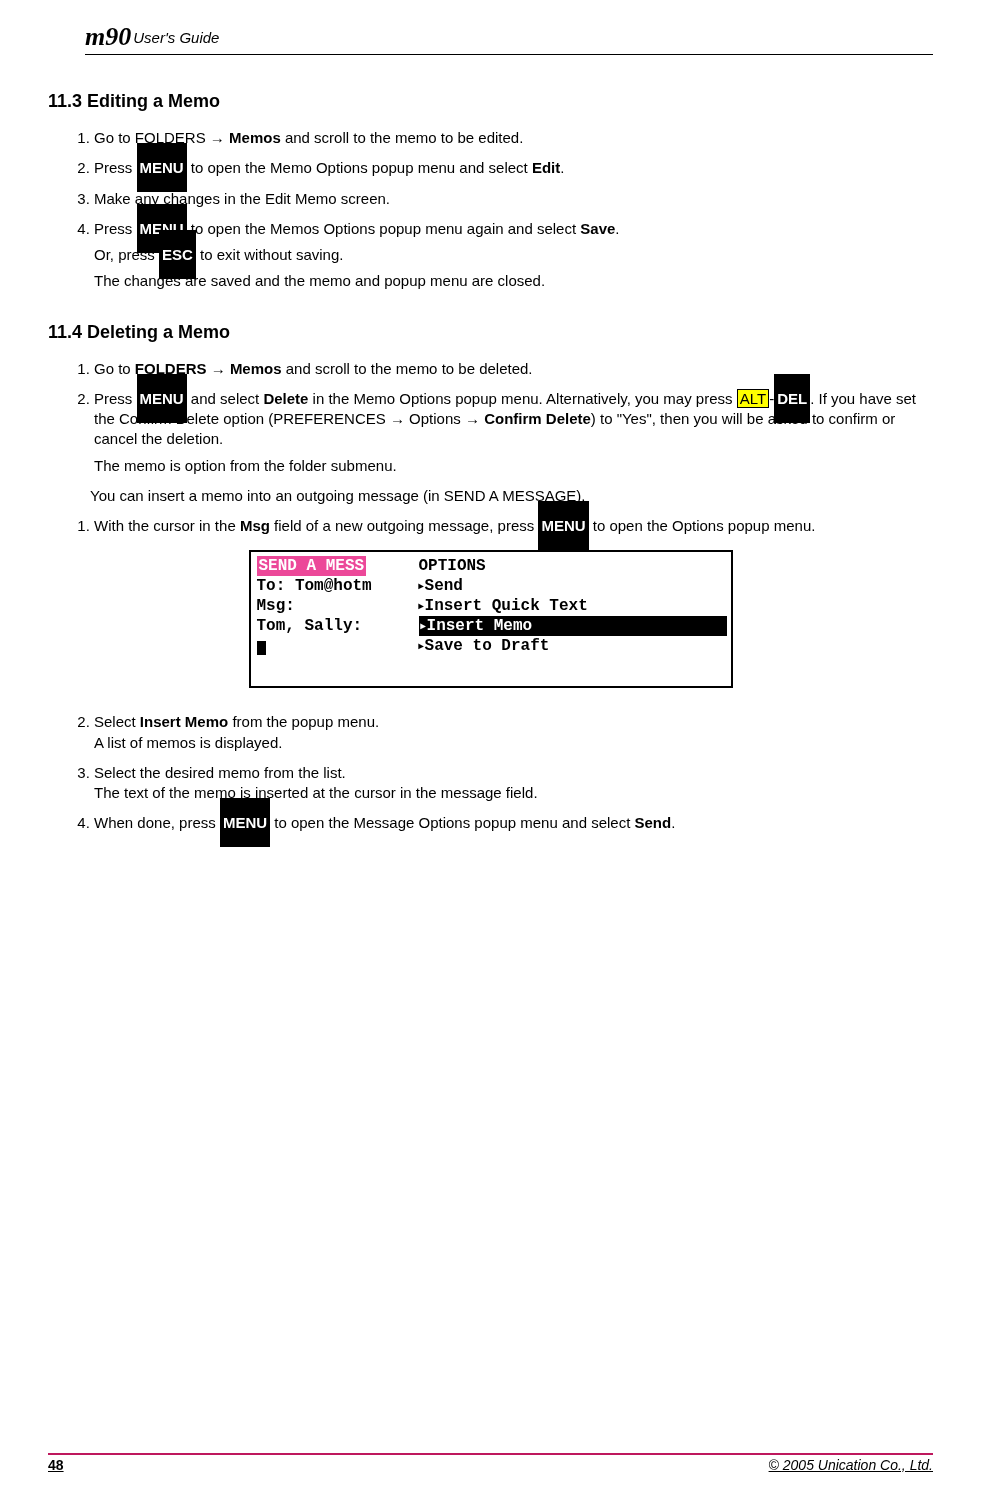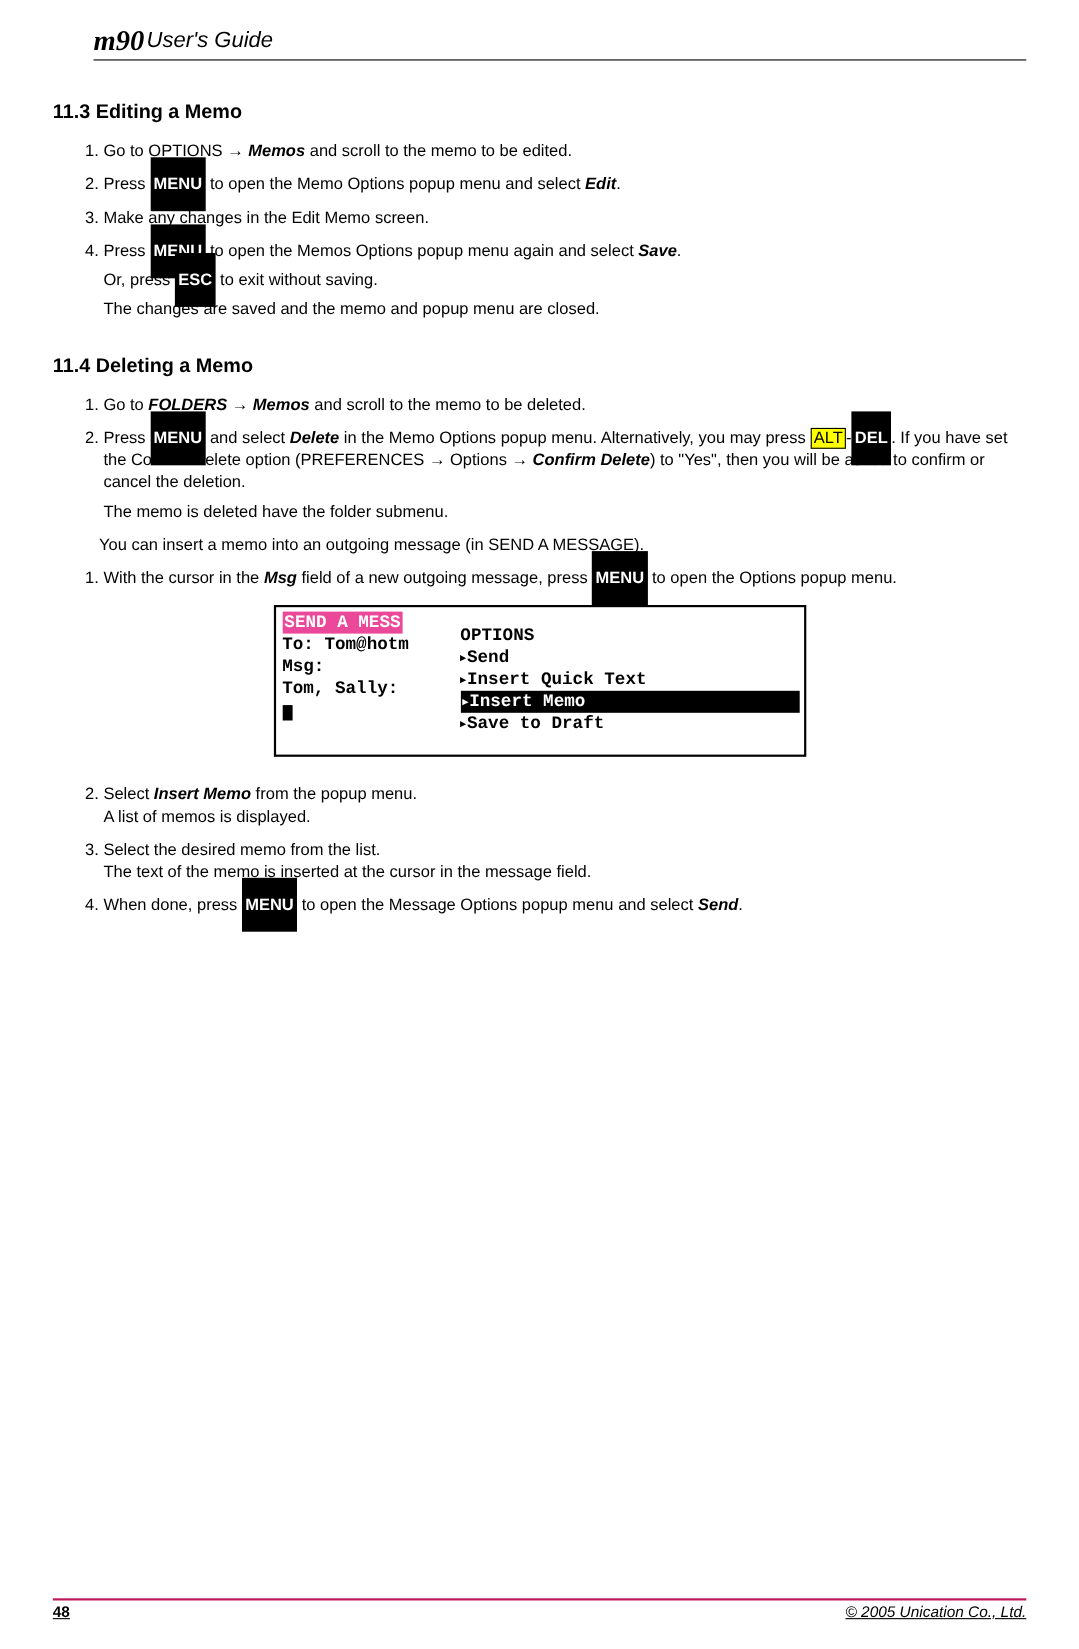--- a/index.html
+++ b/index.html
@@ -26,21 +26,21 @@
     margin-left: 37px;
   }
   .logo {
     font-family: "Brush Script MT", cursive;
     font-size: 26px;
     font-style: italic;
     font-weight: bold;
   }
   .guide {
     font-style: italic;
-    font-size: 20px;
+    font-size: 15px;
     margin-left: 2px;
   }
   h2.section {
     font-size: 18px;
     font-weight: bold;
     margin-top: 30px;
     margin-bottom: 16px;
   }
   h2.section.first {
     margin-top: 36px;
@@ -83,21 +83,21 @@
     margin: 14px auto 24px auto;
     display: flex;
   }
   .screenbox .left {
     width: 162px;
     padding: 4px 4px 30px 6px;
     box-sizing: border-box;
   }
   .screenbox .right {
     flex: 1;
-    padding: 16px 4px 4px 6px;
+    padding: 4px 4px 4px 6px;
     box-sizing: border-box;
   }
   .inv {
     background: #ec4899;
     color: #fff;
     padding: 0 2px;
     display: inline-block;
   }
   .inv-row {
     background: #000;
@@ -131,35 +131,35 @@
     right: 48px;
     border-top: 2px solid #be185d;
     display: flex;
     justify-content: space-between;
     font-size: 14px;
     padding-top: 2px;
     text-decoration: underline;
   }
   .footer .pnum { font-weight: bold; }
   .footer .copy { font-style: italic; }
-  b { font-weight: bold; font-style: italic; }
+  b { font-weight: bold; }
 </style>
 </head>
 <body>
 <div class="page">
 
 <div class="header">
   <span class="logo">m90</span>
   <span class="guide">User's Guide</span>
 </div>
 
 <h2 class="section first">11.3  Editing a Memo</h2>
 <ol class="steps">
   <li>
-    <span>Go to OPTIONS → </span><b>Memos</b><span> and scroll to the memo to be edited.</span>
+    <span>Go to FOLDERS → </span><b>Memos</b><span> and scroll to the memo to be edited.</span>
   </li>
   <li>
     <span>Press </span><span class="key">MENU</span><span> to open the Memo Options popup menu and select </span><b>Edit</b><span>.</span>
   </li>
   <li>
     <span>Make any changes in the Edit Memo screen.</span>
   </li>
   <li>
     <span>Press </span><span class="key">MENU</span><span> to open the Memos Options popup menu again and select </span><b>Save</b><span>.</span>
     <div class="sub">
@@ -169,21 +169,21 @@
   </li>
 </ol>
 
 <h2 class="section">11.4  Deleting a Memo</h2>
 <ol class="steps">
   <li>
     <span>Go to </span><b>FOLDERS</b><span> → </span><b>Memos</b><span> and scroll to the memo to be deleted.</span>
   </li>
   <li>
     <span>Press </span><span class="key">MENU</span><span> and select </span><b>Delete</b><span> in the Memo Options popup menu. Alternatively, you may press </span><span class="key-alt">ALT</span><span>-</span><span class="key">DEL</span><span>. If you have set the Confirm Delete option (PREFERENCES → Options → </span><b>Confirm Delete</b><span>) to "Yes", then you will be asked to confirm or cancel the deletion.</span>
-    <div class="sub">The memo is deleted have the folder submenu.</div>
+    <div class="sub">The memo is option from the folder submenu.</div>
   </li>
 </ol>
 
 <div class="intro">You can insert a memo into an outgoing message (in SEND A MESSAGE).</div>
 <ol class="steps">
   <li>
     <span>With the cursor in the </span><b>Msg</b><span> field of a new outgoing message, press </span><span class="key">MENU</span><span> to open the Options popup menu.</span>
   </li>
 </ol>
 

